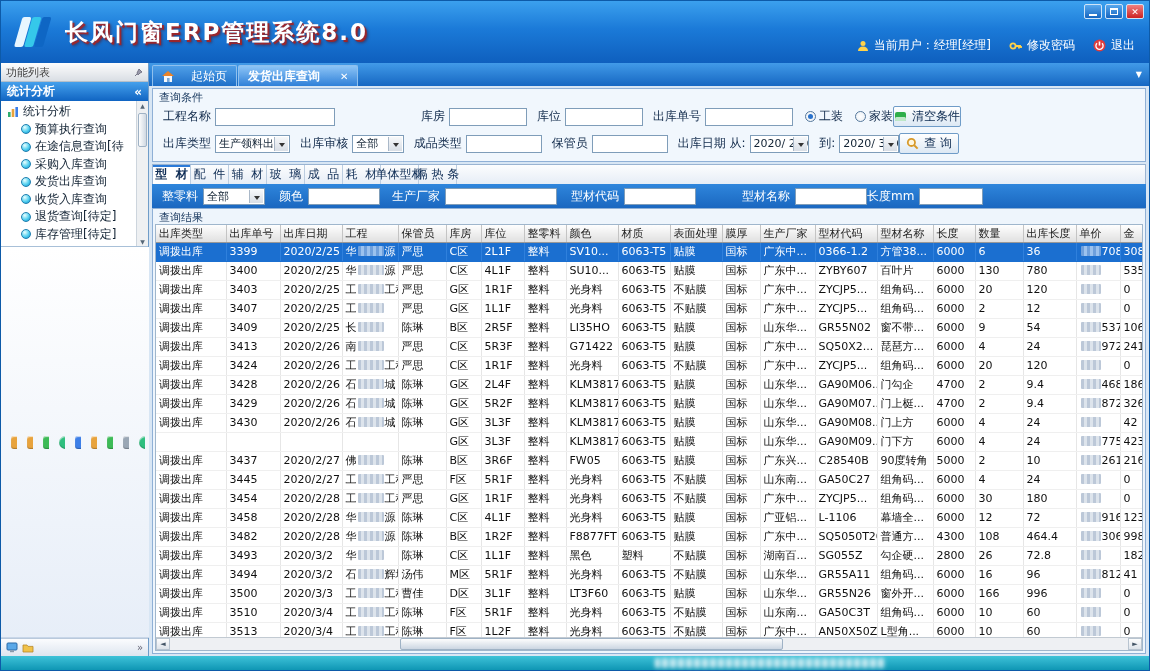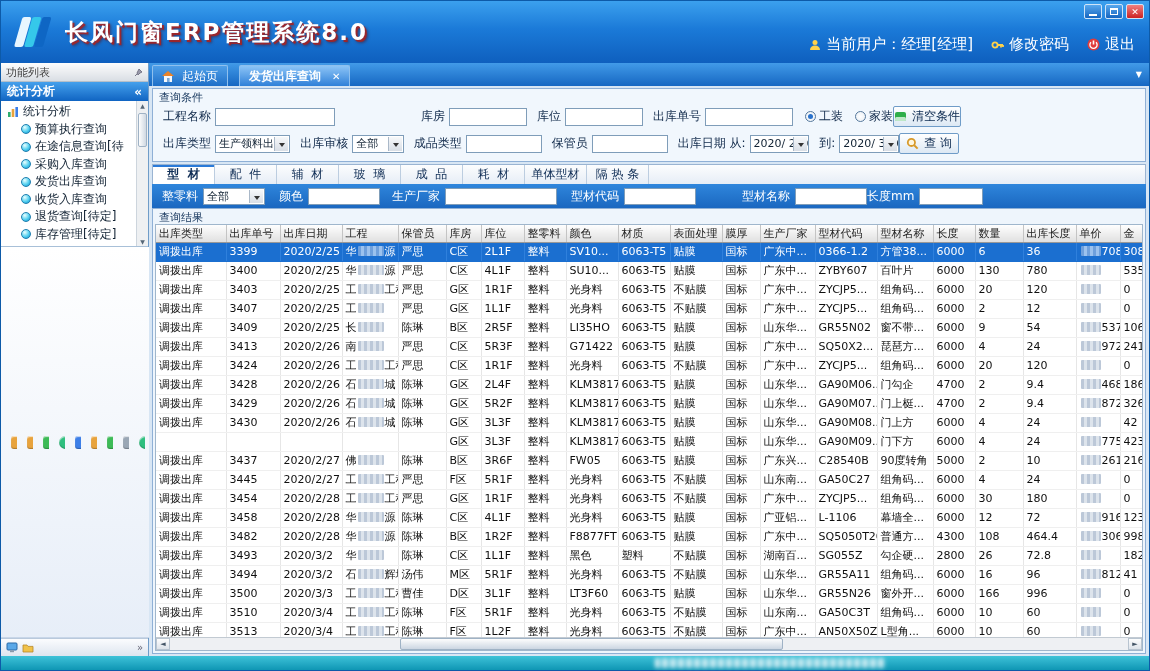--- a/index.html
+++ b/index.html
@@ -8,21 +8,21 @@
 .app{width:1150px;height:671px;display:flex;flex-direction:column;border:1px solid #0d5aa8;position:relative;background:#dfe9f4}
 
 .titlebar{height:62px;flex:0 0 62px;background:linear-gradient(180deg,#3ba0ee 0%,#1b7ad8 45%,#0e5fbe 100%);position:relative;display:flex;align-items:center;padding:0 10px}
 .logo{margin-right:6px;display:inline-flex}
 .apptitle{font-size:23px;font-weight:bold;color:#fff;letter-spacing:2px;text-shadow:2px 2px 0 rgba(165,35,35,.9),3px 3px 3px rgba(90,0,0,.5)}
 .winbtns{position:absolute;top:3px;right:5px;display:flex;gap:3px}
 .wb{width:18px;height:15px;border:1px solid #cfe4f8;border-radius:2px;background:linear-gradient(#58a8ee,#1565c0);color:#fff;font-size:9px;display:flex;align-items:center;justify-content:center;cursor:default}
 .wb.close{background:linear-gradient(#f08080,#cc2222)}
 .minglyph{width:8px;height:2px;background:#fff;margin-top:7px}
 .maxglyph{width:8px;height:7px;border:1px solid #fff;border-top-width:2px}
-.userbar{position:absolute;right:14px;bottom:9px;display:flex;align-items:center;gap:18px;color:#fff;font-size:15px}
+.userbar{position:absolute;right:14px;bottom:9px;display:flex;align-items:center;gap:18px;color:#fff;font-size:12px}
 .ub-item{display:flex;align-items:center;gap:5px;cursor:default}
 
 .body{flex:1;display:flex;min-height:0}
 .sidebar{width:148px;flex:0 0 148px;border-right:1px solid #6f9cc8;display:flex;flex-direction:column;background:#eef4fa;min-height:0}
 .func-title{height:19px;flex:0 0 19px;background:linear-gradient(#fdfdfd,#d9dee4);border-bottom:1px solid #b5bfc9;color:#444;font-size:11px;display:flex;align-items:center;justify-content:space-between;padding:0 5px}
 .stat-header{height:19px;flex:0 0 19px;background:linear-gradient(#44a0ec,#1064c2);color:#fff;font-weight:bold;display:flex;align-items:center;justify-content:space-between;padding:0 6px;font-size:12px}
 .tree{height:146px;flex:0 0 146px;background:#fff;border-bottom:1px solid #a8c0d8;position:relative;overflow:hidden;padding:2px 13px 2px 4px}
 .tree-item{display:flex;align-items:center;gap:4px;height:17.5px;white-space:nowrap;font-size:12px;color:#123;padding-left:16px;overflow:hidden}
 .tree-item.root{padding-left:2px}
 .bullet{width:10px;height:10px;border-radius:50%;background:radial-gradient(circle at 35% 30%,#eaffff,#53d0f0 55%,#0f8cc8);border:1px solid #1f7fb0;flex:0 0 10px}
@@ -32,40 +32,40 @@
 .vs-thumb{position:absolute;top:12px;left:1px;width:9px;height:34px;background:linear-gradient(90deg,#fdfdfd,#cfd8e2);border:1px solid #9fb2c5;border-radius:2px}
 .menu{flex:1;display:flex;flex-direction:row;min-height:0}
 .menu-item{flex:1;display:flex;align-items:center;gap:8px;padding:0 6px 0 10px;background:linear-gradient(#ffffff,#e7eef8);border-bottom:1px solid #c8d6e8;font-weight:bold;color:#16305a;font-size:12px;cursor:default;overflow:hidden}
 .mi-icon{width:13px;height:13px;border-radius:3px;flex:0 0 13px;box-shadow:inset 0 1px 1px rgba(255,255,255,.75),inset 0 -1px 1px rgba(0,0,0,.25)}
 .mi-icon.round{border-radius:50%}
 .side-footer{height:18px;flex:0 0 18px;background:linear-gradient(#fbfcfe,#dde5ef);border-top:1px solid #b9c9dc;display:flex;align-items:center;justify-content:space-between;padding:0 5px;color:#667;font-size:10px}
 .sf-icons{display:flex;gap:4px;align-items:center}
 
 .main{flex:1;display:flex;flex-direction:column;min-width:0;min-height:0}
 .tabbar{height:23px;flex:0 0 23px;background:linear-gradient(#419ae8,#1667c2);display:flex;align-items:flex-end;padding-left:3px;position:relative}
-.tab{height:21px;display:flex;align-items:center;gap:8px;padding:0 9px;color:#fff;font-size:12px;background:linear-gradient(#4f9fe8,#1e6fc8);border:1px solid #8fc0ee;border-bottom:none;border-radius:2px 2px 0 0;margin-right:11px;cursor:default}
+.tab{height:21px;display:flex;align-items:center;gap:17px;padding:0 9px;color:#fff;font-size:12px;background:linear-gradient(#4f9fe8,#1e6fc8);border:1px solid #8fc0ee;border-bottom:none;border-radius:2px 2px 0 0;margin-right:1px;cursor:default}
 .tab.active{background:linear-gradient(#8cc4f6,#2f80d8);font-weight:bold}
 .tab-close{font-size:10px;margin-left:3px}
 .tab-dd{position:absolute;right:7px;top:7px;color:#fff;font-size:8px}
 .content{flex:1;background:#d8e6f4;padding:2px 3px;display:flex;flex-direction:column;min-height:0}
 .qbox{position:relative;flex:0 0 74px;border:1px solid #8fb0d6;background:#f1f7fd;padding:14px 6px 2px 8px;margin-bottom:2px}
 .box-caption{position:absolute;top:1px;left:6px;font-size:11px;color:#1a3a60}
 .qrow{display:flex;align-items:center;height:27px;font-size:12px;color:#10294a;white-space:nowrap}
 .lbl{margin:0 4px 0 10px}
 .lbl.first{margin-left:2px}
 .tb{height:18px;border:1px solid #7f9db9;background:#fff;font-size:11px;padding:0 3px;font-family:inherit;color:#123}
 .dd{position:relative;height:18px;border:1px solid #7f9db9;background:#fff;font-size:11px;display:flex;align-items:center;padding:0 16px 0 3px;color:#123;overflow:hidden}
 .dd::after{content:"";position:absolute;right:1px;top:1px;bottom:1px;width:13px;background:linear-gradient(#f6f8fa,#d8dee6);border-left:1px solid #aab8c8}
 .dd .arr{position:absolute;right:4px;top:7px;width:0;height:0;border-left:3px solid transparent;border-right:3px solid transparent;border-top:4px solid #333;z-index:1}
 .radio{width:11px;height:11px;border-radius:50%;border:1px solid #55789c;background:radial-gradient(#fff,#e8eef4);position:relative;margin:0 3px 0 12px;flex:0 0 11px}
 .radio.checked::after{content:"";position:absolute;inset:2px;border-radius:50%;background:#2a72cc}
 .btn{height:21px;border:1px solid #6f9cc8;border-radius:2px;background:linear-gradient(#ffffff,#dce8f4);display:flex;align-items:center;justify-content:center;gap:5px;font-size:12px;color:#0c2a50;width:84px;cursor:default}
 .btn-col{margin-left:auto;margin-right:180px}
 .mtabs{flex:0 0 20px;display:flex;background:linear-gradient(#fcfdfe,#e6edf6);border:1px solid #9ab4d2;border-bottom:none}
-.mtab{width:62px;display:flex;align-items:center;justify-content:center;border-right:1px solid #bccde0;font-size:12px;color:#0f2d55;cursor:default;white-space:pre}
+.mtab{width:38px;display:flex;align-items:center;justify-content:center;border-right:1px solid #bccde0;font-size:12px;color:#0f2d55;cursor:default;white-space:pre}
 .mtab.active{background:#fff;font-weight:bold;box-shadow:inset 0 2px 0 #2a7ad8}
 .bluebar{flex:0 0 24px;background:linear-gradient(#2f86dc,#1a67c0);display:flex;align-items:center;color:#fff;font-size:12px;padding:0 10px;white-space:nowrap}
 .bluebar .tb,.bluebar .dd{height:17px}
 .bl{margin:0 5px 0 0}
 .rbox{flex:1;position:relative;border:1px solid #8fb0d6;background:#eef5fc;min-height:0}
 .grid{position:absolute;top:15px;left:2px;right:2px;bottom:2px;background:#fff;border:1px solid #9fb6cc;display:flex;flex-direction:column;overflow:hidden}
 .grid-scroll{flex:1;overflow:hidden}
 table{border-collapse:collapse;table-layout:fixed;width:1002px;font-size:11px}
 th{background:linear-gradient(#fefefe,#e0e0e0);border-right:1px solid #c4c4c4;border-bottom:1px solid #989898;height:17px;font-weight:normal;color:#222;text-align:left;padding:0 3px;overflow:hidden;white-space:nowrap}
 td{border-right:1px solid #e6e6e6;border-bottom:1px solid #efefef;height:19px;padding:0 3px;overflow:hidden;white-space:nowrap;color:#101010}

